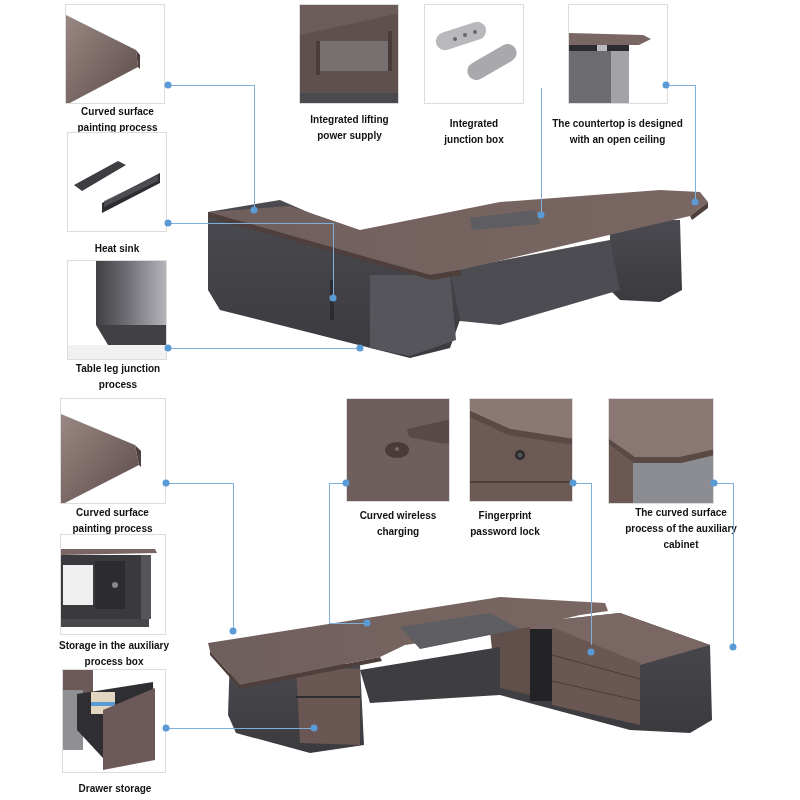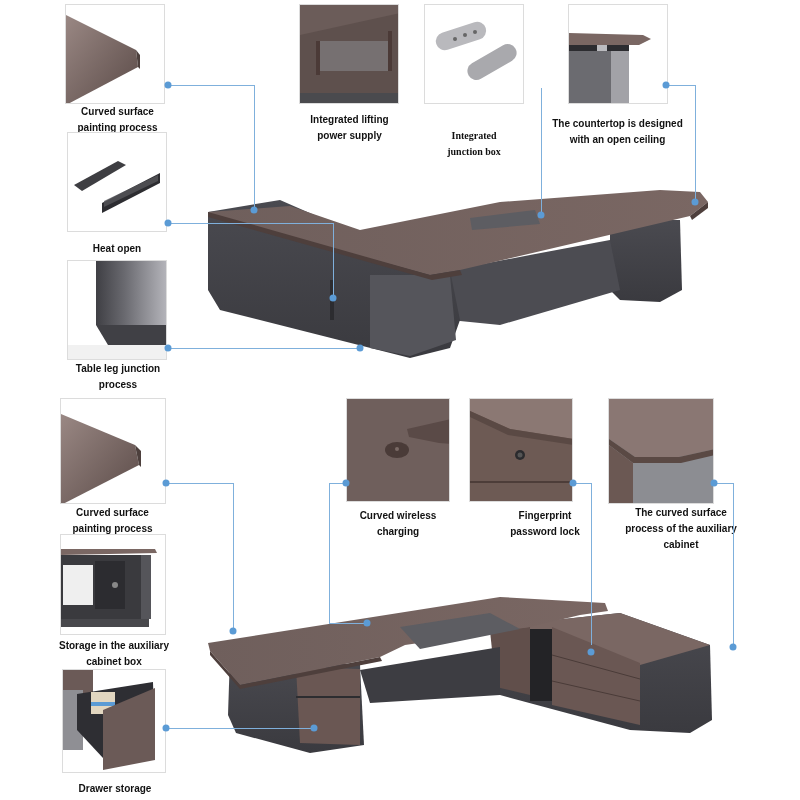--- a/index.html
+++ b/index.html
@@ -28,21 +28,21 @@
 <div class="cap" style="left:60px;top:104px;width:115px;">Curved surface
 painting process</div>
 
 <div class="thumb" style="left:67px;top:132px;width:100px;height:100px;">
   <svg width="100" height="100" viewBox="0 0 100 100">
     <polygon points="6,52 50,28 58,32 14,58" fill="#3e3e42"></polygon>
     <polygon points="34,70 92,40 92,50 34,80" fill="#2d2d31"></polygon>
     <polygon points="36,68 90,42 90,48 36,74" fill="#55555a" opacity="0.8"></polygon>
   </svg>
 </div>
-<div class="cap" style="left:67px;top:241px;width:100px;">Heat open</div>
+<div class="cap" style="left:67px;top:241px;width:100px;">Heat sink</div>
 
 <div class="thumb" style="left:67px;top:260px;width:100px;height:100px;">
   <svg width="100" height="100" viewBox="0 0 100 100">
     <defs>
         <linearGradient id="g1" x1="0" x2="1">
           <stop offset="0" stop-color="#3f3f44"></stop>
           <stop offset="0.4" stop-color="#6a6a70"></stop>
           <stop offset="1" stop-color="#b7b7bd"></stop>
         </linearGradient>
       </defs>
@@ -69,21 +69,21 @@
 
 <div class="thumb" style="left:424px;top:4px;width:100px;height:100px;">
   <svg width="100" height="100" viewBox="0 0 100 100">
     <rect x="10" y="22" width="52" height="18" rx="9" transform="rotate(-18 36 31)" fill="#b9b9bd"></rect>
     <rect x="40" y="48" width="54" height="18" rx="9" transform="rotate(-30 67 57)" fill="#a9a9ad"></rect>
     <circle cx="30" cy="34" r="2" fill="#666"></circle>
       <circle cx="40" cy="30" r="2" fill="#666"></circle>
       <circle cx="50" cy="27" r="2" fill="#666"></circle>
   </svg>
 </div>
-<div class="cap" style="left:418px;top:128px;width:112px;font-family:Liberation Serif, serif;">Integrated
+<div class="cap" style="left:418px;top:116px;width:112px;">Integrated
 junction box</div>
 
 <div class="thumb" style="left:568px;top:4px;width:100px;height:100px;">
   <svg width="100" height="100" viewBox="0 0 100 100">
     <polygon points="0,28 74,30 82,34 70,40 0,40" fill="#7a6763"></polygon>
     <rect x="0" y="40" width="60" height="6" fill="#2c2c30"></rect>
     <rect x="28" y="40" width="10" height="6" fill="#bbbbbf"></rect>
     <rect x="0" y="46" width="60" height="54" fill="#6b6b70"></rect>
     <rect x="42" y="46" width="18" height="54" fill="#a2a2a7"></rect>
   </svg>
@@ -161,21 +161,21 @@
     <polygon points="0,14 94,14 96,18 0,20" fill="#7a6763"></polygon>
     <rect x="0" y="20" width="80" height="64" fill="#3a3a3e"></rect>
     <rect x="2" y="30" width="30" height="40" fill="#efefef"></rect>
     <rect x="34" y="26" width="30" height="48" fill="#2c2c30"></rect>
     <circle cx="54" cy="50" r="3" fill="#888"></circle>
     <rect x="80" y="20" width="10" height="64" fill="#55555a"></rect>
     <rect x="0" y="84" width="88" height="8" fill="#48484c"></rect>
   </svg>
 </div>
 <div class="cap" style="left:48px;top:638px;width:132px;">Storage in the auxiliary
-cabinet box</div>
+process box</div>
 
 <div class="thumb" style="left:62px;top:669px;width:104px;height:104px;">
   <svg width="104" height="104" viewBox="0 0 104 104">
     <rect x="0" y="0" width="30" height="30" fill="#6b5a57"></rect>
     <rect x="0" y="20" width="20" height="60" fill="#8f8f94"></rect>
     <polygon points="14,24 90,12 92,78 40,88 14,60" fill="#2e2e33"></polygon>
     <rect x="28" y="22" width="24" height="22" fill="#e2d6c0"></rect>
     <rect x="28" y="32" width="24" height="4" fill="#5b9bd5"></rect>
     <polygon points="40,40 92,18 92,90 40,100" fill="#6b5a57"></polygon>
   </svg>
@@ -196,21 +196,21 @@
 <div class="thumb" style="left:469px;top:398px;width:104px;height:104px;">
   <svg width="104" height="104" viewBox="0 0 104 104">
     <rect width="104" height="104" fill="#6d5a54"></rect>
     <polygon points="0,0 104,0 104,40 40,30 0,12" fill="#8b7873"></polygon>
     <polygon points="0,12 40,30 104,40 104,46 38,36 0,18" fill="#5a4944"></polygon>
     <circle cx="50" cy="56" r="5" fill="#2b2b2e"></circle>
     <circle cx="50" cy="56" r="2.5" fill="#555"></circle>
     <rect x="0" y="82" width="104" height="2" fill="#4d3d39"></rect>
   </svg>
 </div>
-<div class="cap" style="left:488px;top:508px;width:114px;">Fingerprint
+<div class="cap" style="left:448px;top:508px;width:114px;">Fingerprint
 password lock</div>
 
 <div class="thumb" style="left:608px;top:398px;width:106px;height:106px;">
   <svg width="106" height="106" viewBox="0 0 106 106">
     <rect width="106" height="106" fill="#8c8d92"></rect>
     <polygon points="0,0 106,0 106,50 70,58 26,58 0,40" fill="#8a7773"></polygon>
     <polygon points="0,40 26,58 70,58 106,50 106,56 72,64 24,64 0,46" fill="#5a4944"></polygon>
     <polygon points="0,46 24,64 24,106 0,106" fill="#6b5853"></polygon>
   </svg>
 </div>

